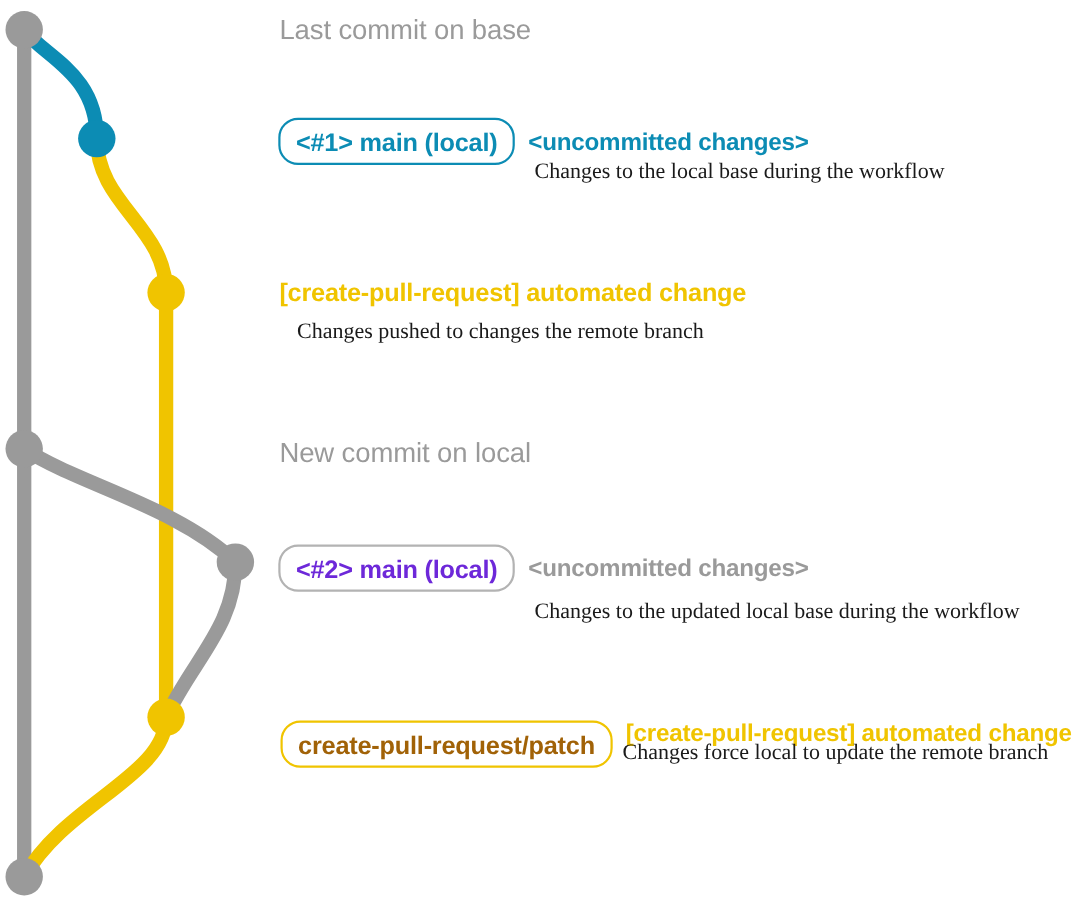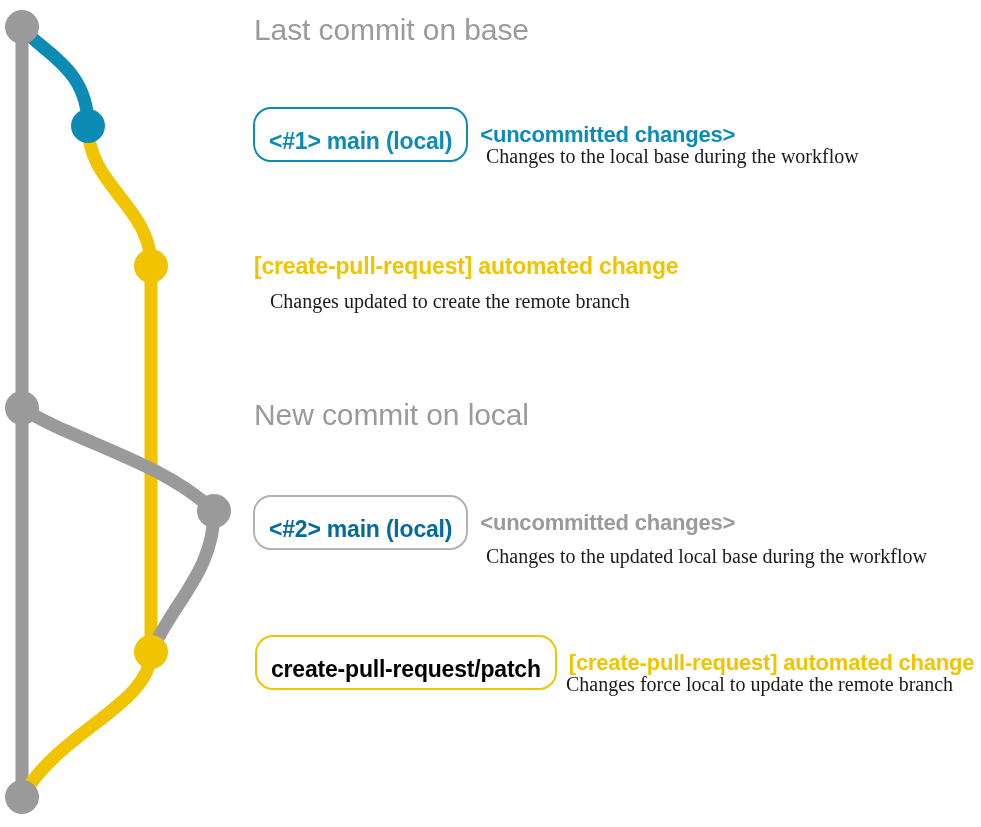--- a/index.html
+++ b/index.html
@@ -24,44 +24,44 @@
   .row {
     position: absolute;
     display: flex;
     align-items: center;
     white-space: nowrap;
   }
   .badge {
     display: inline-block;
     border: 2px solid #999;
     border-radius: 18px;
-    padding: 20px 14px 6px 14px;
+    padding: 8px 14px 6px 14px;
     font-size: 23px;
     font-weight: bold;
     line-height: 1.1;
     letter-spacing: -0.2px;
     background: transparent;
   }
   .badge.blue  { border-color: #0c8cb4; color: #0c8cb4; }
-  .badge.gray  { border-color: #b3b3b3; color: #0369a1; }
-  .badge.amber { border-color: #f0c400; color: #000000; }
+  .badge.gray  { border-color: #b3b3b3; color: #6d28d9; }
+  .badge.amber { border-color: #f0c400; color: #a16207; margin-top: 20px; }
 
   .subject {
     font-size: 22px;
     font-weight: bold;
     letter-spacing: -0.2px;
     margin-left: 12px;
   }
   .subject.blue  { color: #0c8cb4; }
   .subject.gray  { color: #9a9a9a; }
   .subject.amber { color: #f0c400; }
 
   .heading {
     position: absolute;
-    font-size: 30px;
+    font-size: 25px;
     color: #9a9a9a;
     font-weight: normal;
     letter-spacing: -0.1px;
     white-space: nowrap;
   }
   .standalone-subject {
     position: absolute;
     font-size: 23px;
     font-weight: bold;
     letter-spacing: -0.2px;
@@ -103,21 +103,21 @@
 
 <div class="heading" style="left:254px; top:13px;">Last commit on base</div>
 
 <div class="row" style="left:253px; top:107px;">
   <span class="badge blue">&lt;#1&gt; main (local)</span>
   <span class="subject blue">&lt;uncommitted changes&gt;</span>
 </div>
 <div class="note" style="left:486px; top:145px;">Changes to the local base during the workflow</div>
 
 <div class="standalone-subject amber" style="left:254px; top:253px;">[create-pull-request] automated change</div>
-<div class="note" style="left:270px; top:290px;">Changes updated to create the remote branch</div>
+<div class="note" style="left:270px; top:290px;">Changes pushed to changes the remote branch</div>
 
 <div class="heading" style="left:254px; top:398px;">New commit on local</div>
 
 <div class="row" style="left:253px; top:495px;">
   <span class="badge gray">&lt;#2&gt; main (local)</span>
   <span class="subject gray">&lt;uncommitted changes&gt;</span>
 </div>
 <div class="note" style="left:486px; top:533px;margin-top:12px;">Changes to the updated local base during the workflow</div>
 
 <div class="row" style="left:255px; top:635px;">

